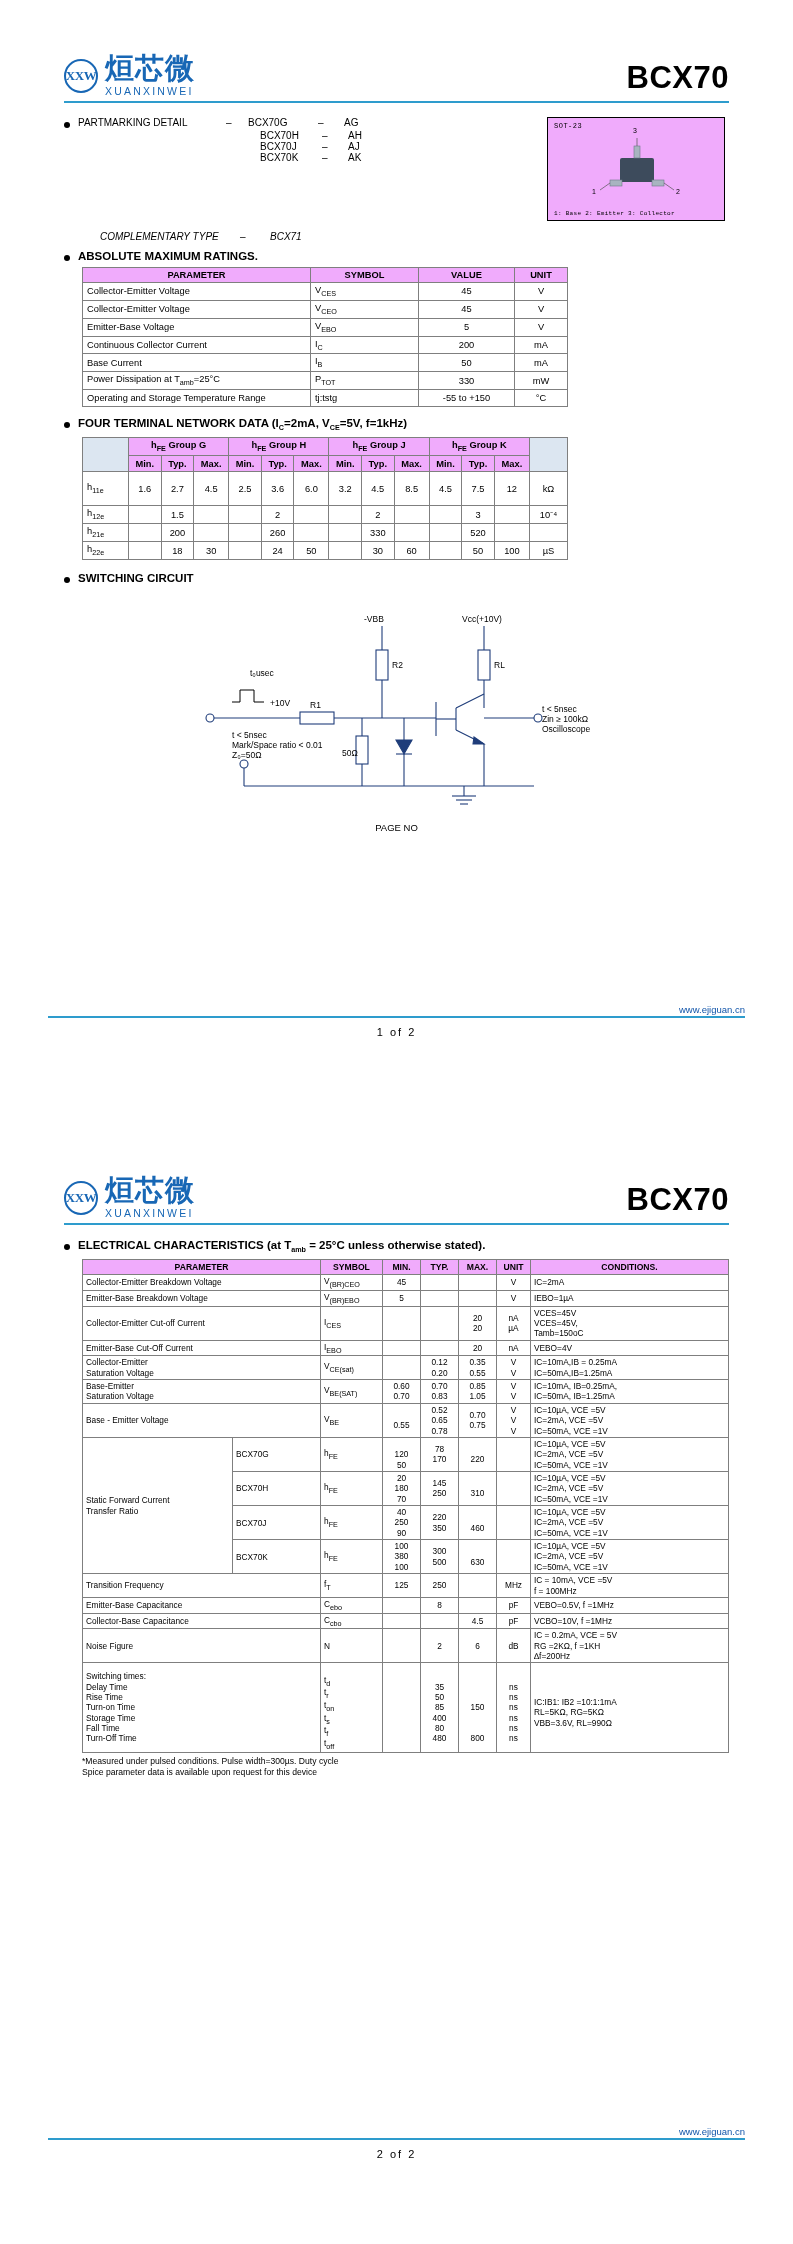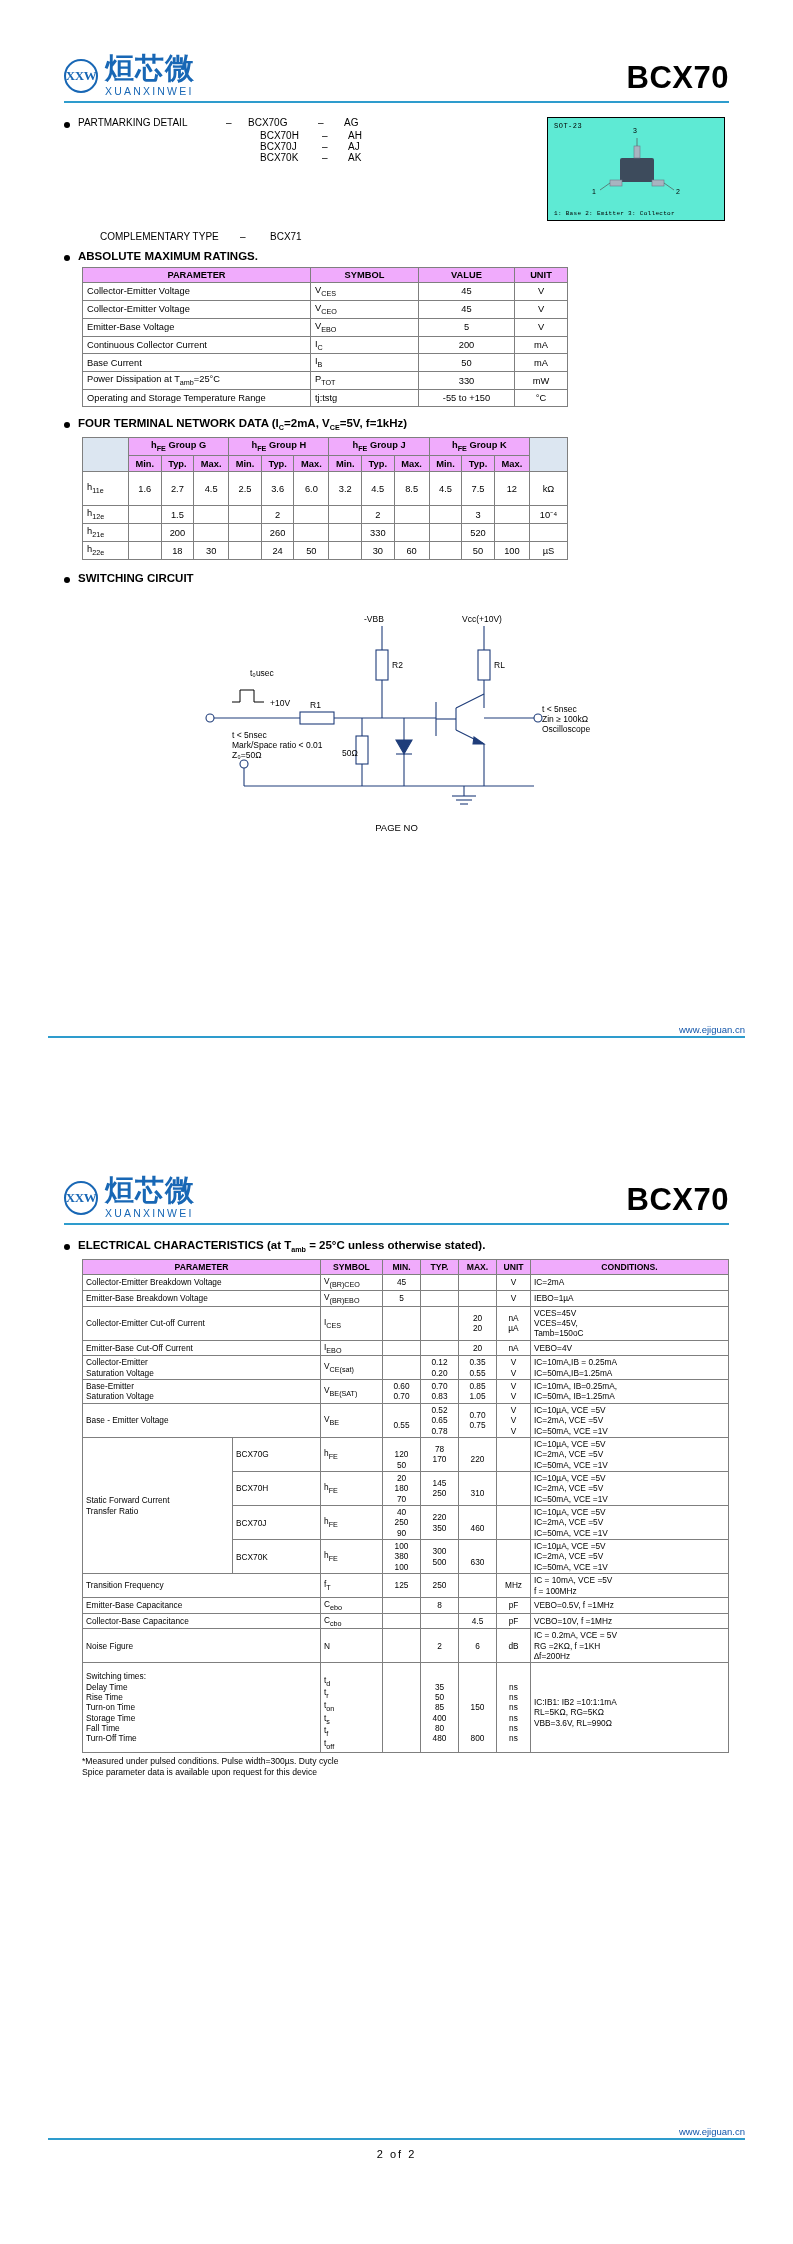--- a/index.html
+++ b/index.html
@@ -69,21 +69,21 @@
   .pm-block { display: flex; justify-content: space-between; align-items: flex-start; }
   .pm-left { font-size: 10px; padding-left: 18px; }
   .pm-line { display: flex; }
   .pm-lbl { width: 152px; }
   .pm-code { width: 62px; }
   .pm-dash { width: 26px; }
   .pm-val { }
 
   .sot-box {
     width: 178px; height: 104px;
-    border: 1px solid #000; background: #5eead4;
+    border: 1px solid #000; background: #f0abfc;
     position: relative; margin-right: 4px;
   }
   .sot-label {
     position: absolute; top: 4px; left: 6px;
     font-size: 7px; font-family: "Liberation Mono", monospace;
     letter-spacing: 0.5px;
   }
   .sot-caption {
     position: absolute; bottom: 3px; left: 6px;
     font-size: 6px; font-family: "Liberation Mono", monospace;
@@ -210,21 +210,21 @@
           <line x1="62" y1="65" x2="52" y2="72" stroke="#555" stroke-width="0.7"></line>
           <line x1="116" y1="65" x2="126" y2="72" stroke="#555" stroke-width="0.7"></line>
         </svg>
         <div class="pin-num" style="left:85px;top:9px;">3</div>
         <div class="pin-num" style="left:44px;top:70px;">1</div>
         <div class="pin-num" style="left:128px;top:70px;">2</div>
         <div class="sot-caption">1: Base  2: Emitter  3: Collector</div>
       </div>
     </div>
 
-    <div style="font-size:10px;display:flex;padding-left:36px;margin-top:10px;">
+    <div style="font-size:10px;display:flex;padding-left:36px;margin-top:10px;font-style:italic;">
       <div style="width:140px;">COMPLEMENTARY TYPE</div>
       <div style="width:30px;">–</div>
       <div>BCX71</div>
     </div>
 
     <div class="bullet-row" style="margin-top:8px;">
       <div class="dot"></div>
       <div class="sec-title">ABSOLUTE MAXIMUM RATINGS.</div>
     </div>
 
@@ -458,20 +458,21 @@
         </g>
       </svg>
     </div>
 
     <div class="pageno">PAGE NO</div>
   </div>
 
   <div class="footer">
     <div class="footer-url">www.ejiguan.cn</div>
     <div class="footer-rule"></div>
+    <div class="footer-page">1  of   2</div>
   </div>
 </div>
 
 <div class="page page2">
 
   <div class="hdr">
     <div class="logo-wrap">
       <div class="logo-mark">
         <span>XXW</span>
       </div>

